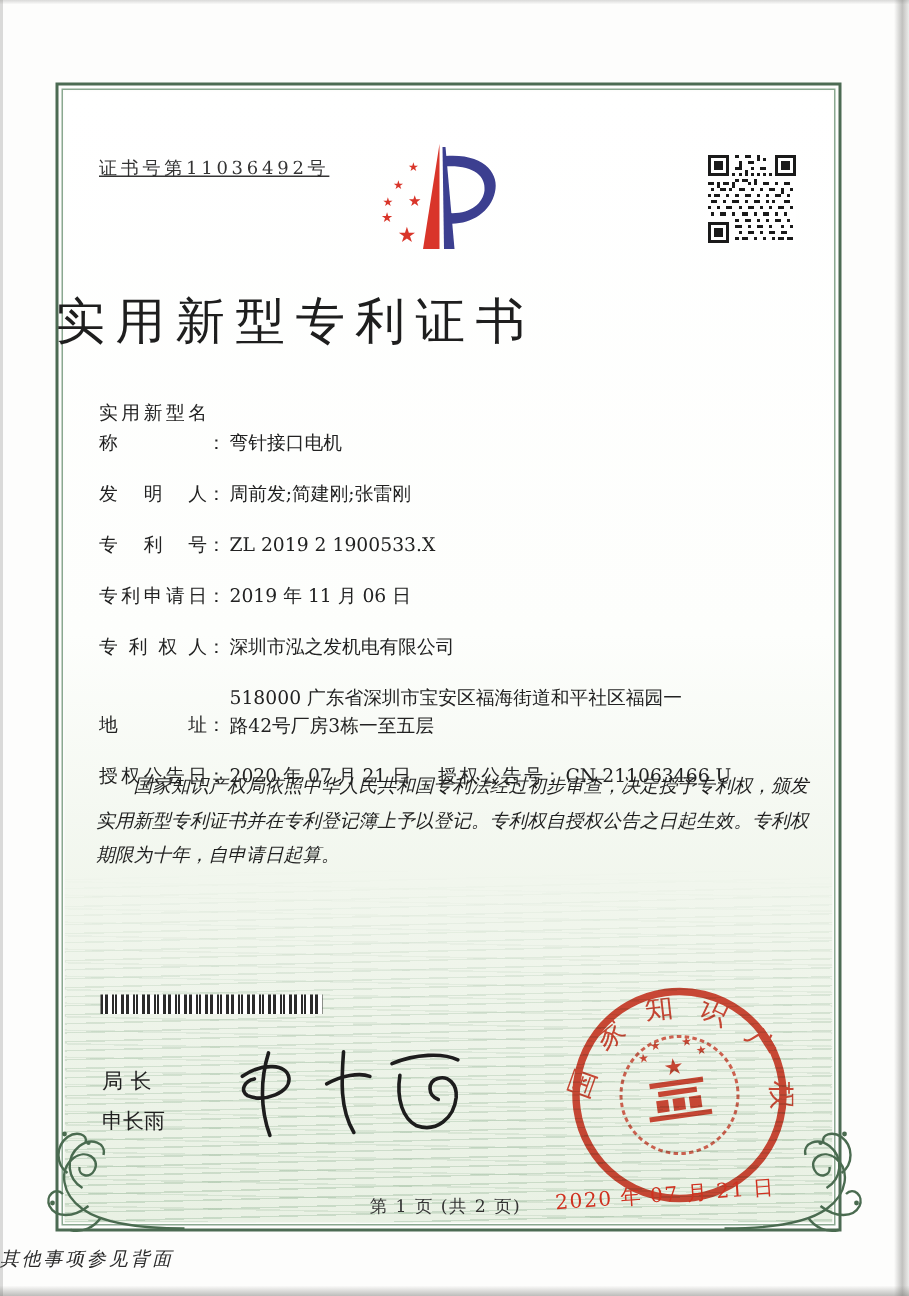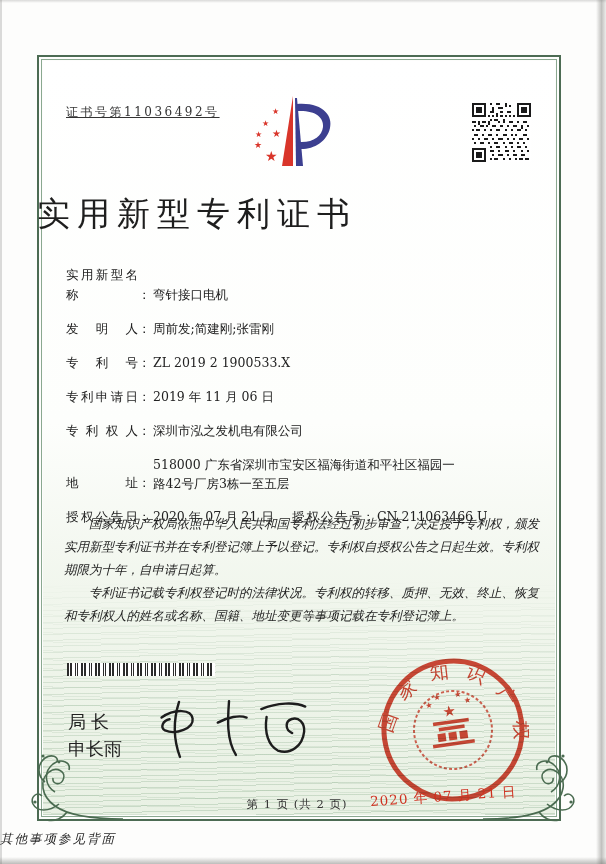--- a/index.html
+++ b/index.html
@@ -51,21 +51,21 @@
 
   .paras { position:absolute; left:64px; top:512px; width:482px; font-size:12.5px;
     font-style:italic; line-height:23px; color:#1f1f1f; }
   .paras p { margin:0; text-indent:2em; }
 
   .barcode { position:absolute; left:67px; top:663px; width:148px; height:13px;
     background:repeating-linear-gradient(90deg,
       #2b2b2b 0 2px,#fff 2px 3px,#2b2b2b 3px 5px,#fff 5px 8px,
       #2b2b2b 8px 9px,#fff 9px 10px,#2b2b2b 10px 11px,#fff 11px 14px); }
 
-  .director { position:absolute; left:68px; top:708px; font-size:18px; line-height:27px; color:#1f1f1f; }
+  .director { position:absolute; left:68px; top:708px; font-size:14px; line-height:27px; color:#1f1f1f; }
   .director .d-title { letter-spacing:5px; }
   .signature { position:absolute; left:150px; top:690px; width:170px; height:78px; }
 
   .seal { position:absolute; left:377px; top:654px; width:152px; height:152px;
     mix-blend-mode:multiply; opacity:.95; }
   .seal-date { position:absolute; left:370px; top:788px; font-size:13.5px; color:#cf301f;
     letter-spacing:1px; transform:rotate(-4deg); white-space:nowrap; }
 
   .page-num { position:absolute; left:37px; width:520px; top:797px; text-align:center;
     font-size:11.5px; color:#333; letter-spacing:1px; }
@@ -186,21 +186,20 @@
         <span class="fcolon">：</span>
       <div class="fvalue">2020 年 07 月 21 日</div>
       <span class="flabel g2">授权公告号</span>
         <span class="fcolon">：</span>
       <div class="fvalue">CN 211063466 U</div>
     </div>
   </div>
 
   <div class="paras">
     <p>国家知识产权局依照中华人民共和国专利法经过初步审查，决定授予专利权，颁发实用新型专利证书并在专利登记簿上予以登记。专利权自授权公告之日起生效。专利权期限为十年，自申请日起算。</p>
-    <p>专利证书记载专利权登记时的法律状况。专利权的转移、质押、无效、终止、恢复和专利权人的姓名或名称、国籍、地址变更等事项记载在专利登记簿上。</p>
   </div>
 
   <div class="barcode"></div>
 
   <div class="director">
     <div class="d-title">局长</div>
     <div class="d-name">申长雨</div>
   </div>
 
   <svg class="signature" viewBox="0 0 170 76">

